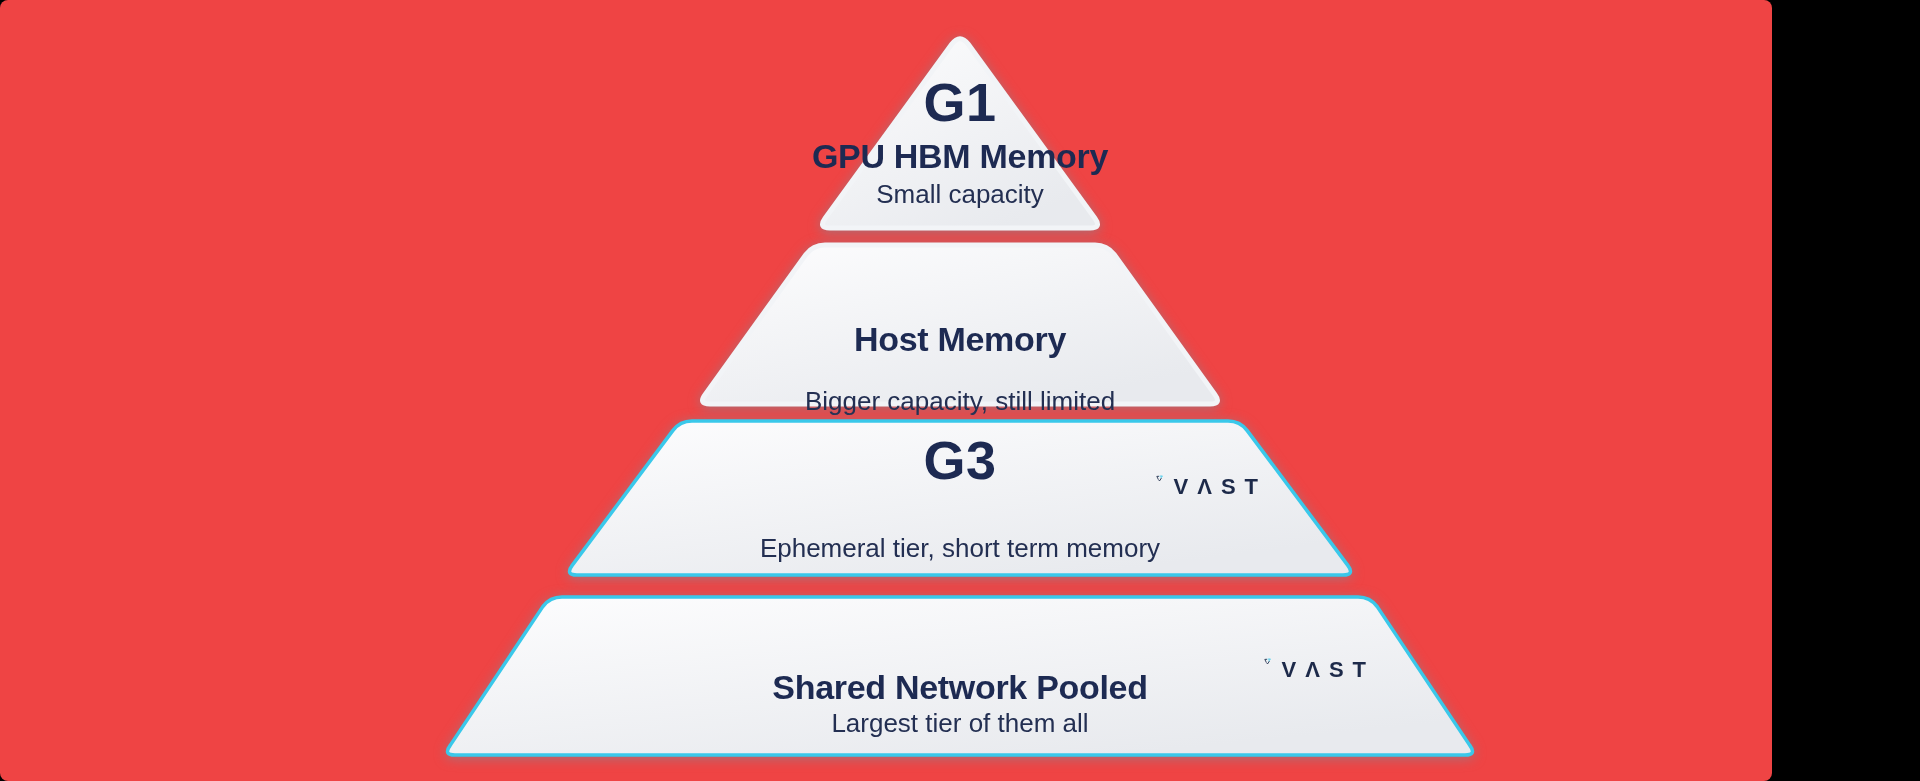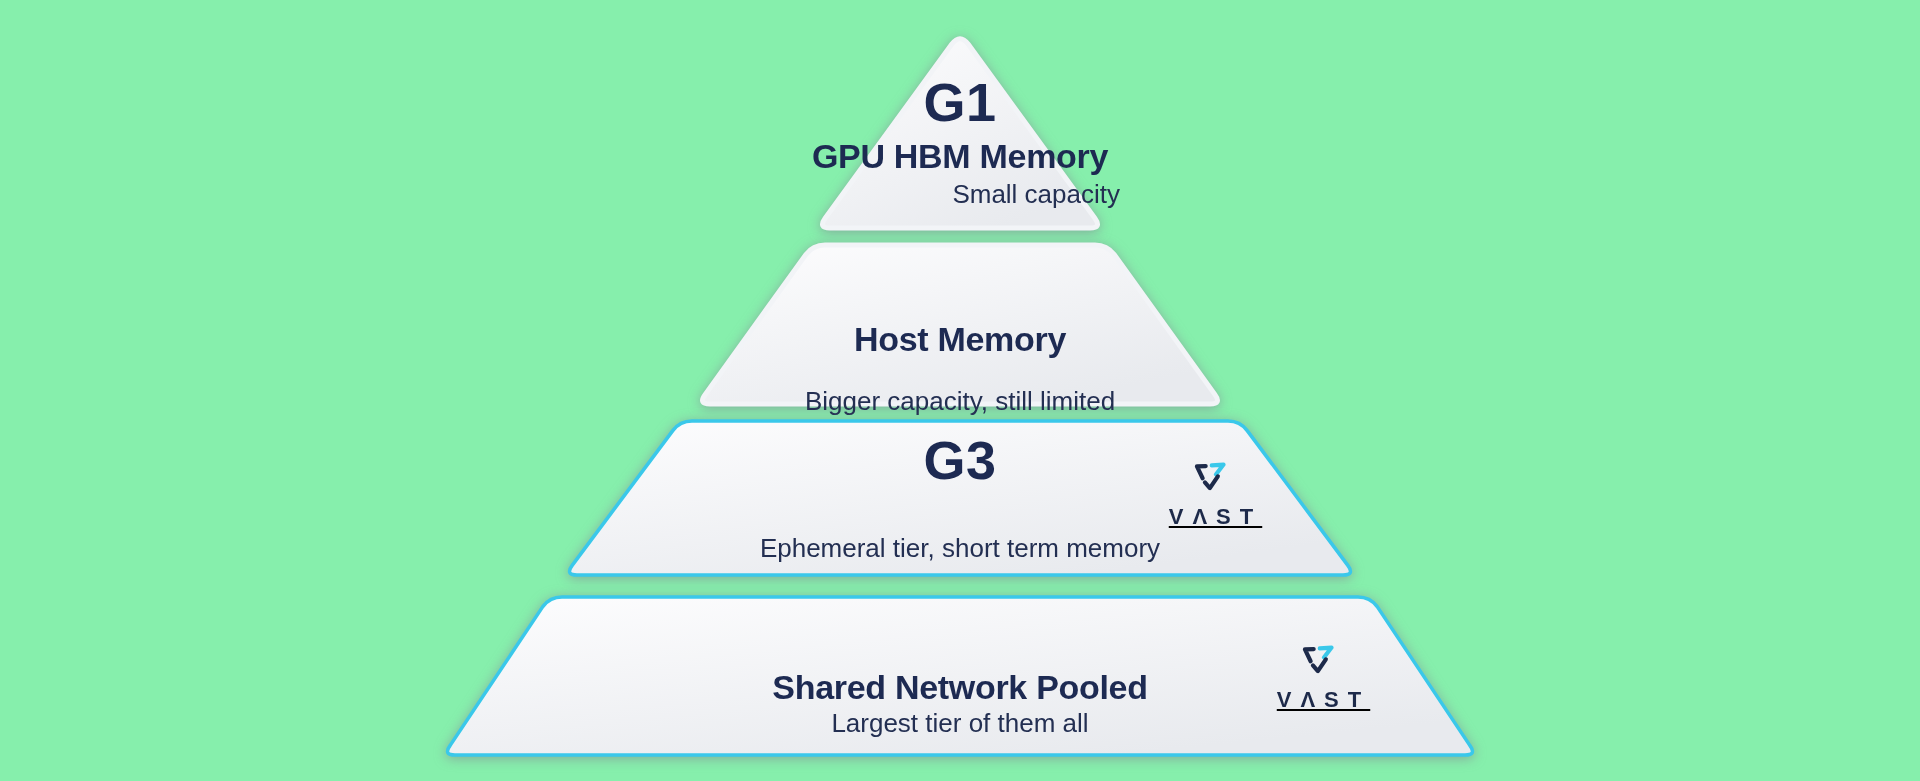--- a/index.html
+++ b/index.html
@@ -6,23 +6,24 @@
     margin: 0;
     padding: 0;
     background: #000000;
     width: 1920px;
     height: 781px;
     overflow: hidden;
     font-family: "Liberation Sans", sans-serif;
   }
   .stage {
     position: relative;
-    width: 1920px;
+    width: 1772px;
     height: 781px;
-    background: #86efac;
+    background: #ef4444;
+    border-radius: 8px;
   }
   .tier {
     position: absolute;
     overflow: visible;
   }
   .tier svg.shape {
     position: absolute;
     left: 0; top: 0;
     width: 100%; height: 100%;
     overflow: visible;
@@ -53,23 +54,22 @@
   .sub {
     font-size: 26px;
     font-weight: 400;
     color: #232f52;
     line-height: 1.15;
   }
   .vast-logo {
     position: absolute;
     width: 112px;
     display: flex;
-    flex-direction: column;
-    align-items: center;
-    text-decoration: underline;
+    flex-direction: row;
+    align-items: flex-end;
   }
   .vast-logo .mark {
     width: 46px;
     height: 38px;
   }
   .vast-logo .word {
     margin-top: 8px;
     font-size: 22px;
     font-weight: 700;
     color: #1d2a4a;
@@ -95,21 +95,21 @@
       </linearGradient>
     </defs>
   </svg>
 
   <div class="tier" style="left:800px; top:22px; width:320px; height:214px;">
     <svg class="shape" viewBox="0 0 320 214" preserveAspectRatio="none">
       <path d="M 168.3 22.3 L 294.9 196.3 Q 302 206 290 206 L 30 206 Q 18 206 25.1 196.3 L 151.7 22.3 Q 160 11 168.3 22.3 Z" fill="url(#tierGrad)" stroke="#f2f4f7" stroke-width="5" stroke-linejoin="round"></path>
     </svg>
     <div class="line code" style="top:51px;">G1</div>
     <div class="line title" style="top:115px;">GPU HBM Memory</div>
-    <div class="line sub" style="top:158px;text-align:right;">Small capacity</div>
+    <div class="line sub" style="top:158px;">Small capacity</div>
   </div>
 
   <div class="tier" style="left:690px; top:243px; width:540px; height:163px;">
     <svg class="shape" viewBox="0 0 540 163" preserveAspectRatio="none">
       <path d="M 135 2 L 405 2 Q 417 2 424.2 11.6 L 524.8 151.4 Q 532 161 520 161 L 20 161 Q 8 161 15.2 151.4 L 115.8 11.6 Q 123 2 135 2 Z" fill="url(#tierGrad)" stroke="#f2f4f7" stroke-width="5" stroke-linejoin="round"></path>
     </svg>
     <div class="line title" style="top:77px;">Host Memory</div>
     <div class="line sub" style="top:116px;margin-top:28px;">Bigger capacity, still limited</div>
   </div>
 

